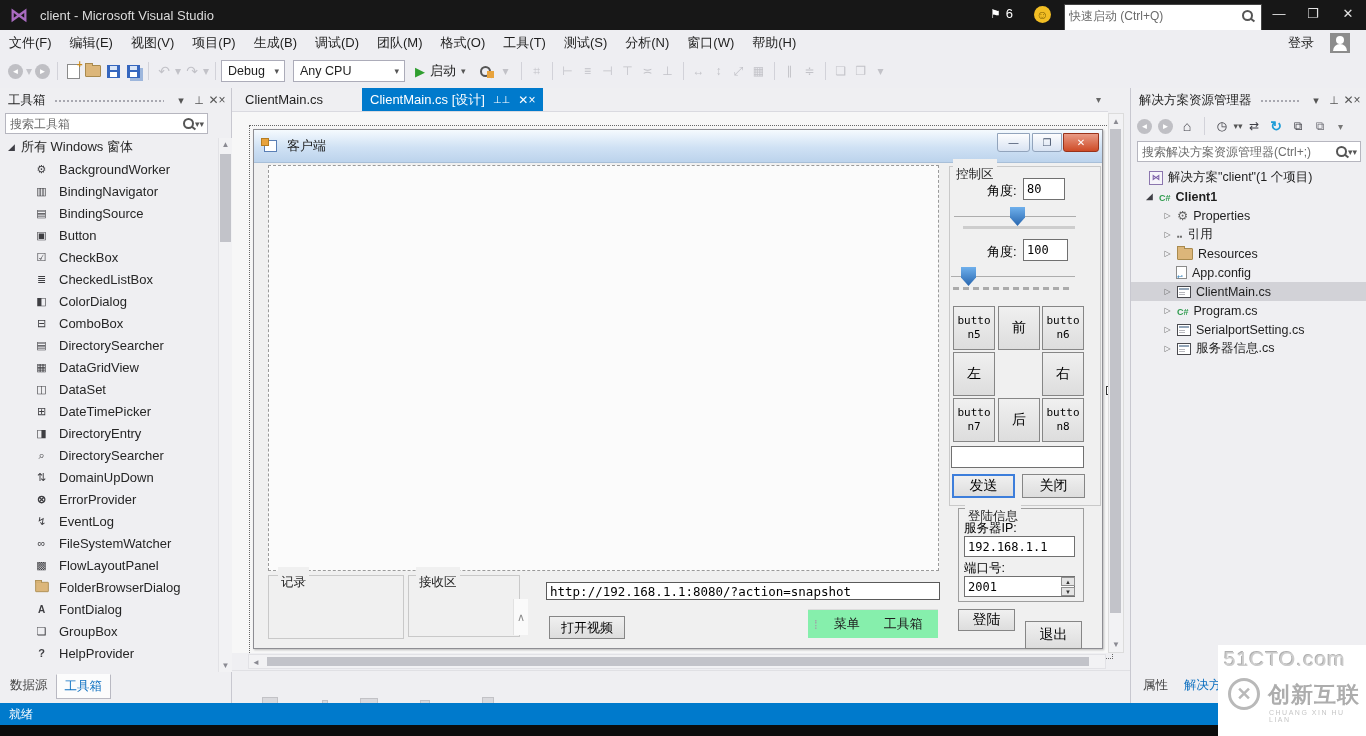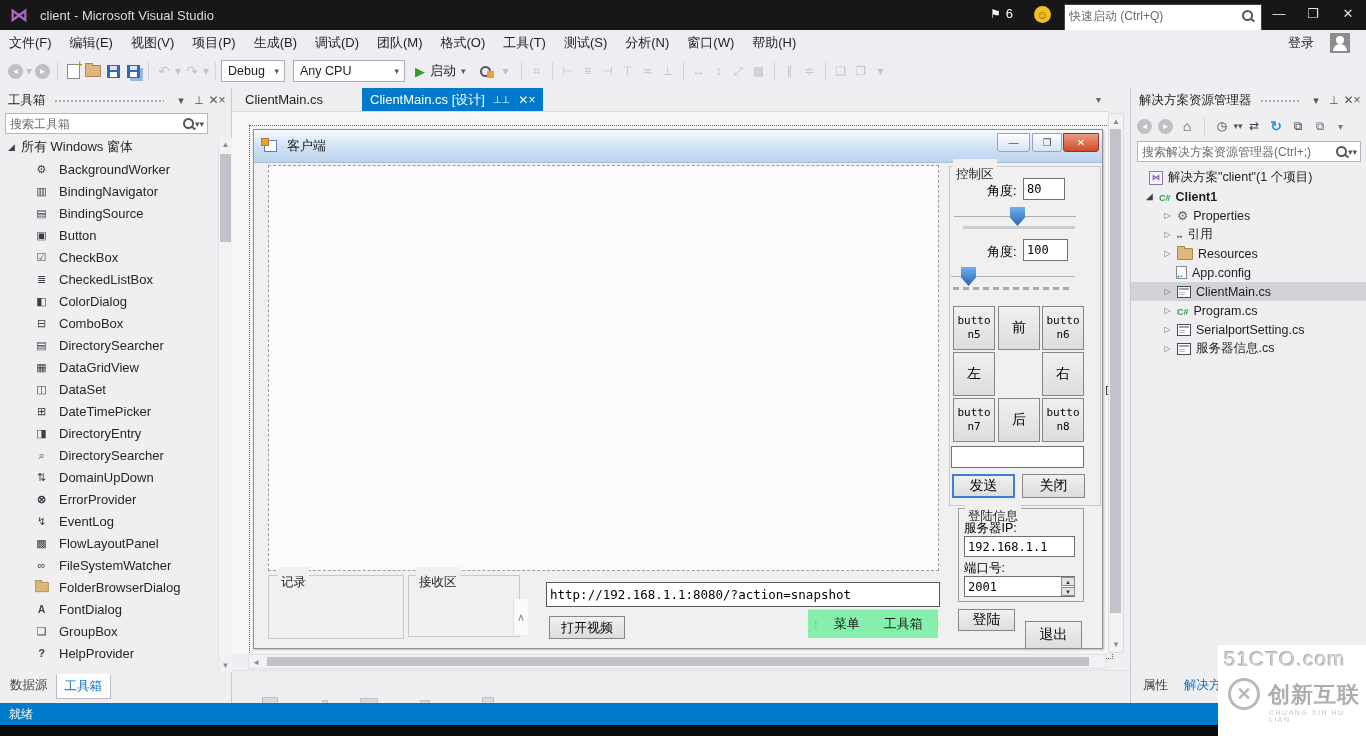--- a/index.html
+++ b/index.html
@@ -394,27 +394,27 @@
           <span data-name="toolbox-item-label">DomainUpDown</span>
         </div>
       <div class="tbr" data-name="toolbox-item-errorprovider">
           <span class="tbi" data-name="errorprovider-icon"></span>
           <span data-name="toolbox-item-label">ErrorProvider</span>
         </div>
       <div class="tbr" data-name="toolbox-item-eventlog">
           <span class="tbi" data-name="eventlog-icon"></span>
           <span data-name="toolbox-item-label">EventLog</span>
         </div>
+      <div class="tbr" data-name="toolbox-item-filesystemwatcher">
+          <span class="tbi" data-name="filesystemwatcher-icon"></span>
+          <span data-name="toolbox-item-label">FileSystemWatcher</span>
+        </div>
       <div class="tbr" data-name="toolbox-item-flowlayoutpanel">
           <span class="tbi" data-name="flowlayoutpanel-icon"></span>
           <span data-name="toolbox-item-label">FlowLayoutPanel</span>
-        </div>
-      <div class="tbr" data-name="toolbox-item-filesystemwatcher">
-          <span class="tbi" data-name="filesystemwatcher-icon"></span>
-          <span data-name="toolbox-item-label">FileSystemWatcher</span>
         </div>
       <div class="tbr" data-name="toolbox-item-folderbrowserdialog">
           <span class="tbi" data-name="folderbrowserdialog-icon">
             <span class="ico-folder" style="transform:scale(.85)" data-name="folder-icon"></span>
           </span>
           <span data-name="toolbox-item-label">FolderBrowserDialog</span>
         </div>
       <div class="tbr" data-name="toolbox-item-fontdialog">
           <span class="tbi" data-name="fontdialog-icon"></span>
           <span data-name="toolbox-item-label">FontDialog</span>
@@ -515,21 +515,21 @@
         <div class="wbtn" style="left:771px;top:491px;width:57px;height:28px" data-name="exit-button">退出</div>
 
         <div class="grp" style="left:14px;top:445px;width:134px;height:62px" data-name="record-group-box"></div>
         <span class="grplab" style="left:24px;top:437px" data-name="record-group-label">记录</span>
         <div class="grp" style="left:154px;top:445px;width:110px;height:60px" data-name="receive-group-box"></div>
         <span class="grplab" style="left:162px;top:437px" data-name="receive-group-label">接收区</span>
         <div style="position:absolute;left:259px;top:469px;width:14px;height:36px;background:#FAFAFA;border-left:1px solid #E2E2E2;display:flex;justify-content:center" data-name="receive-scrollbar">
           <span style="margin-top:10px" data-name="receive-scroll-up-icon"></span>
         </div>
 
-        <input class="tbx" style="left: 292px; top: 452px; width: 394px; height: 25px; border-color: rgb(90, 90, 90); font-size: 12.5px;" data-name="video-url-input" value="http://192.168.1.1:8080/?action=snapshot">
+        <input class="tbx" style="left: 292px; top: 452px; width: 394px; height: 18px; border-color: rgb(90, 90, 90); font-size: 12.5px;" data-name="video-url-input" value="http://192.168.1.1:8080/?action=snapshot">
         <div class="wbtn" style="left:295px;top:486px;width:76px;height:23px;font-size:13px" data-name="open-video-button">打开视频</div>
 
         <div class="mstrip" style="left:554px;top:479px;width:130px;height:28px" data-name="form-menu-strip">
           <span style="margin:0 6px" data-name="menu-grip-icon"></span>
           <span style="padding:0 10px" data-name="form-menu-item">菜单</span>
           <span style="padding:0 14px" data-name="form-toolbox-menu-item">工具箱</span>
         </div>
       </div>
     </div>
 

